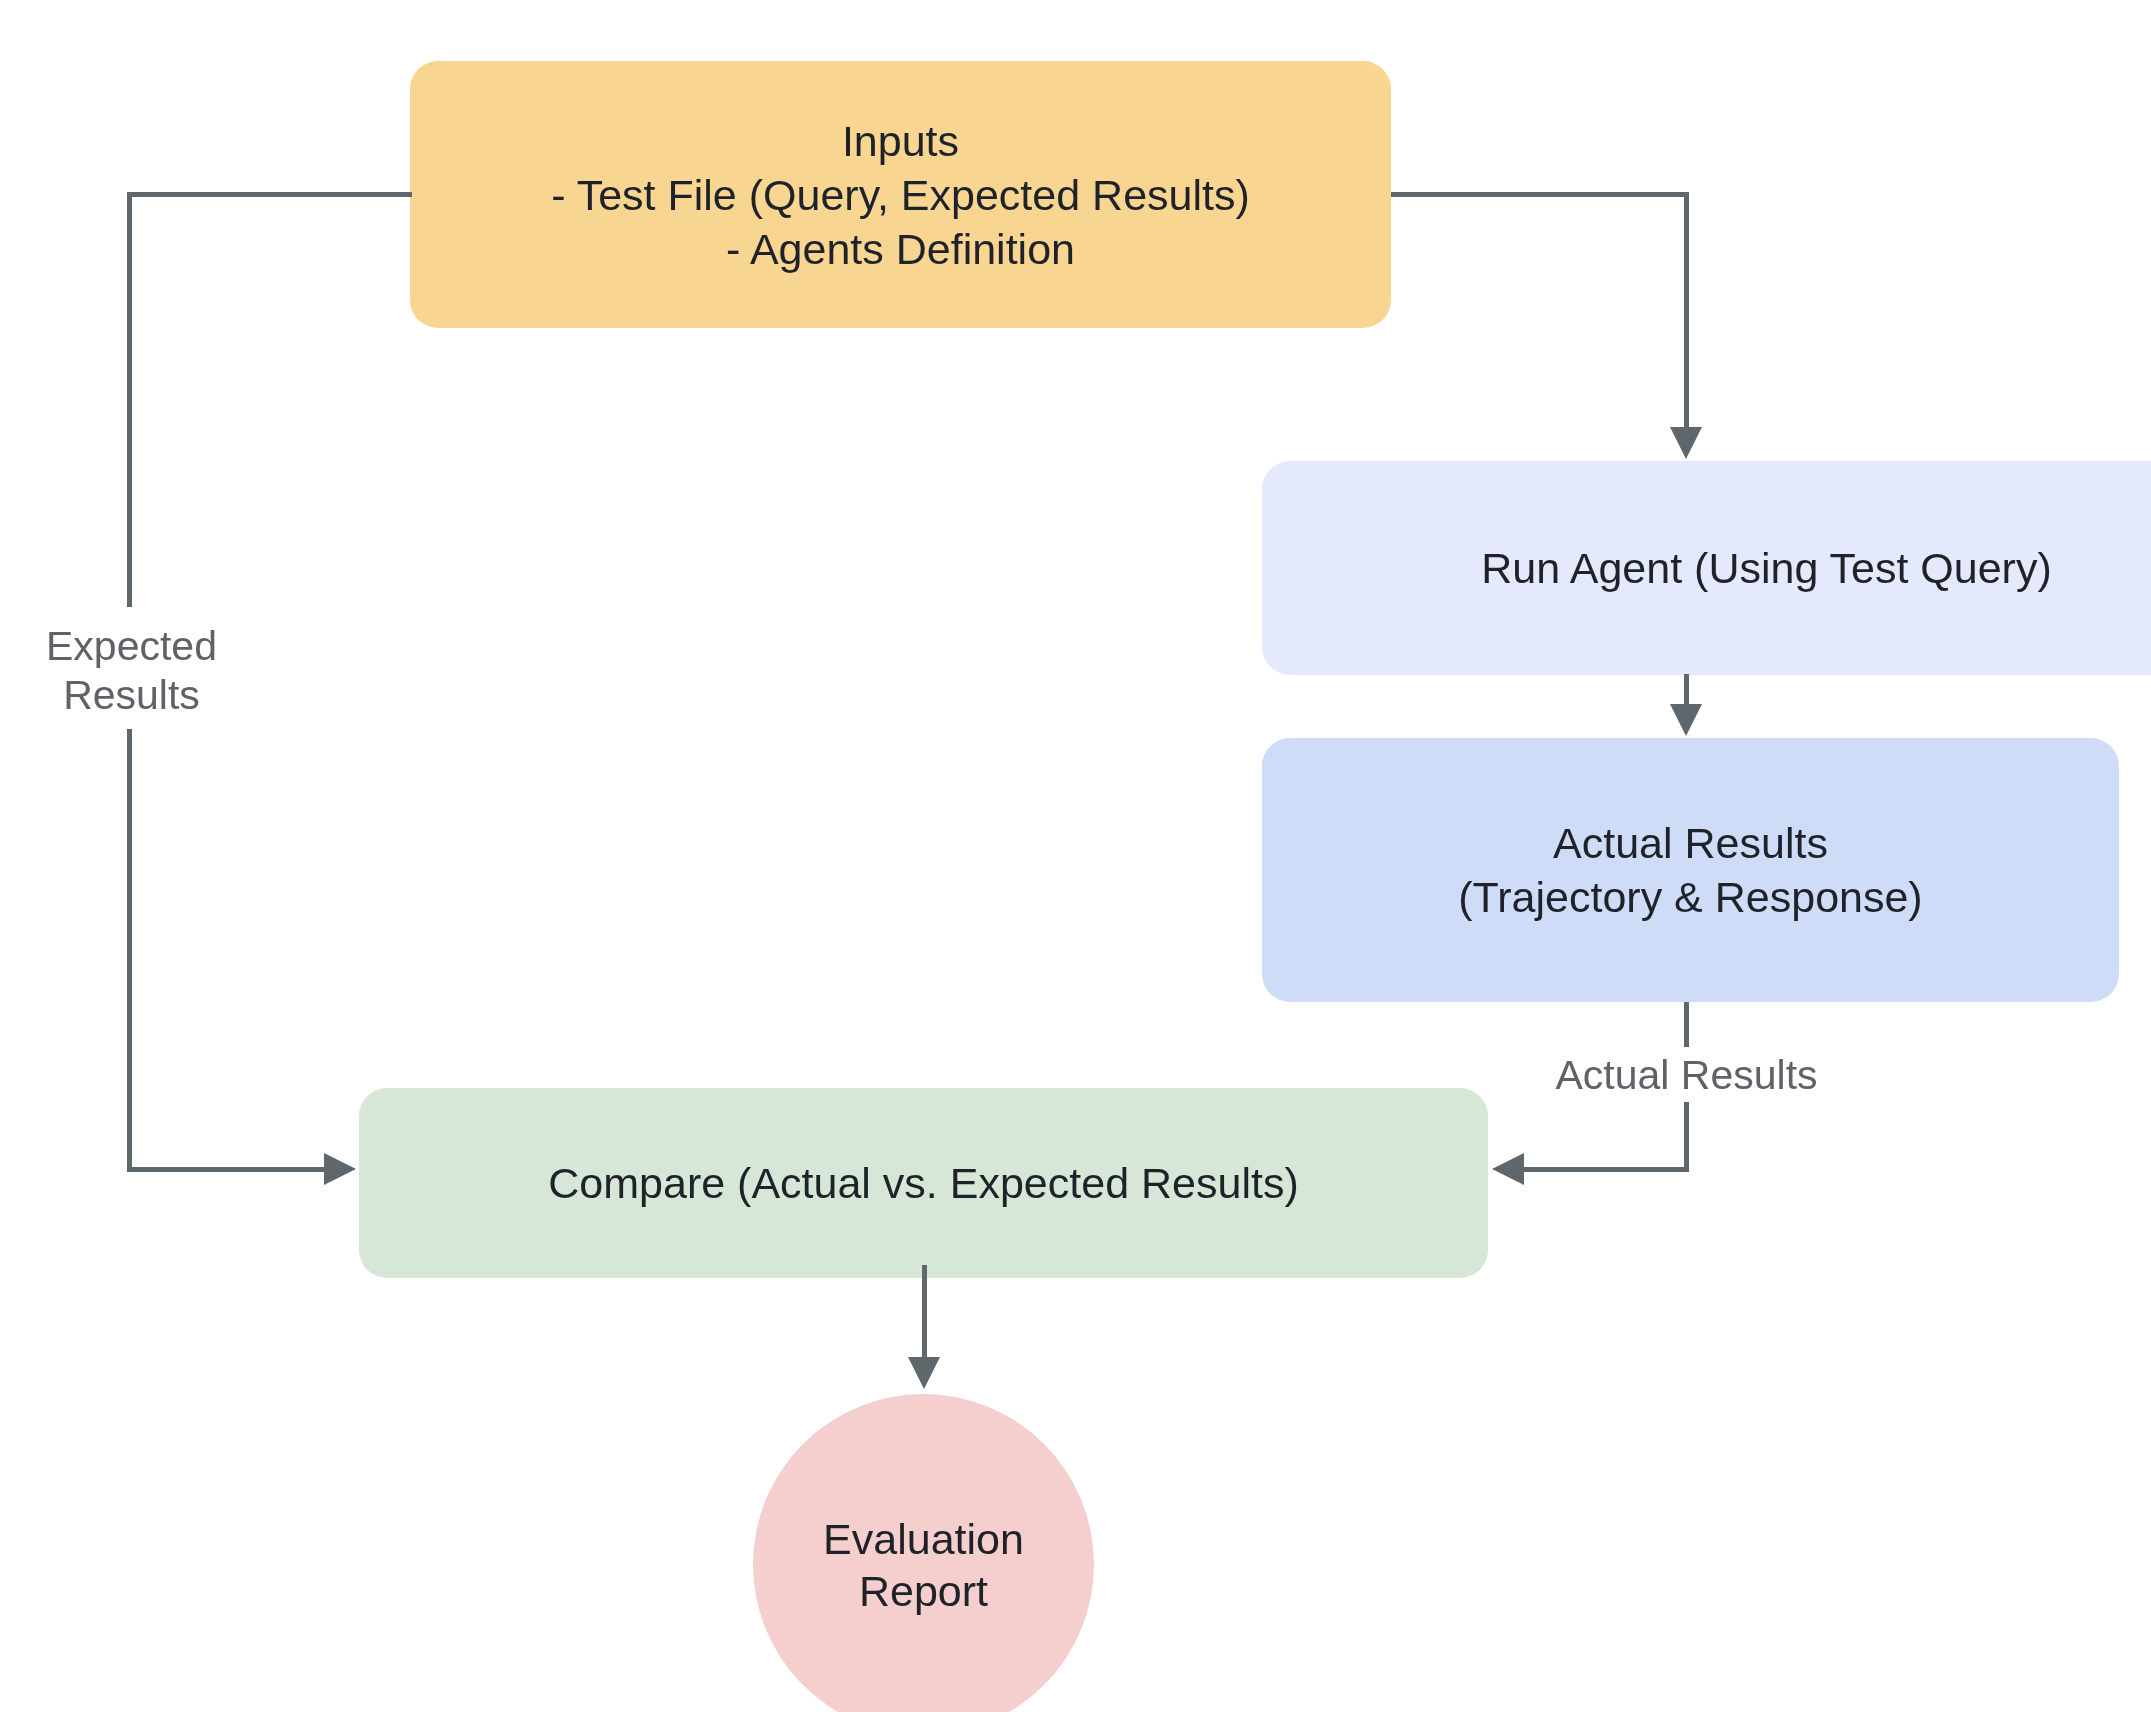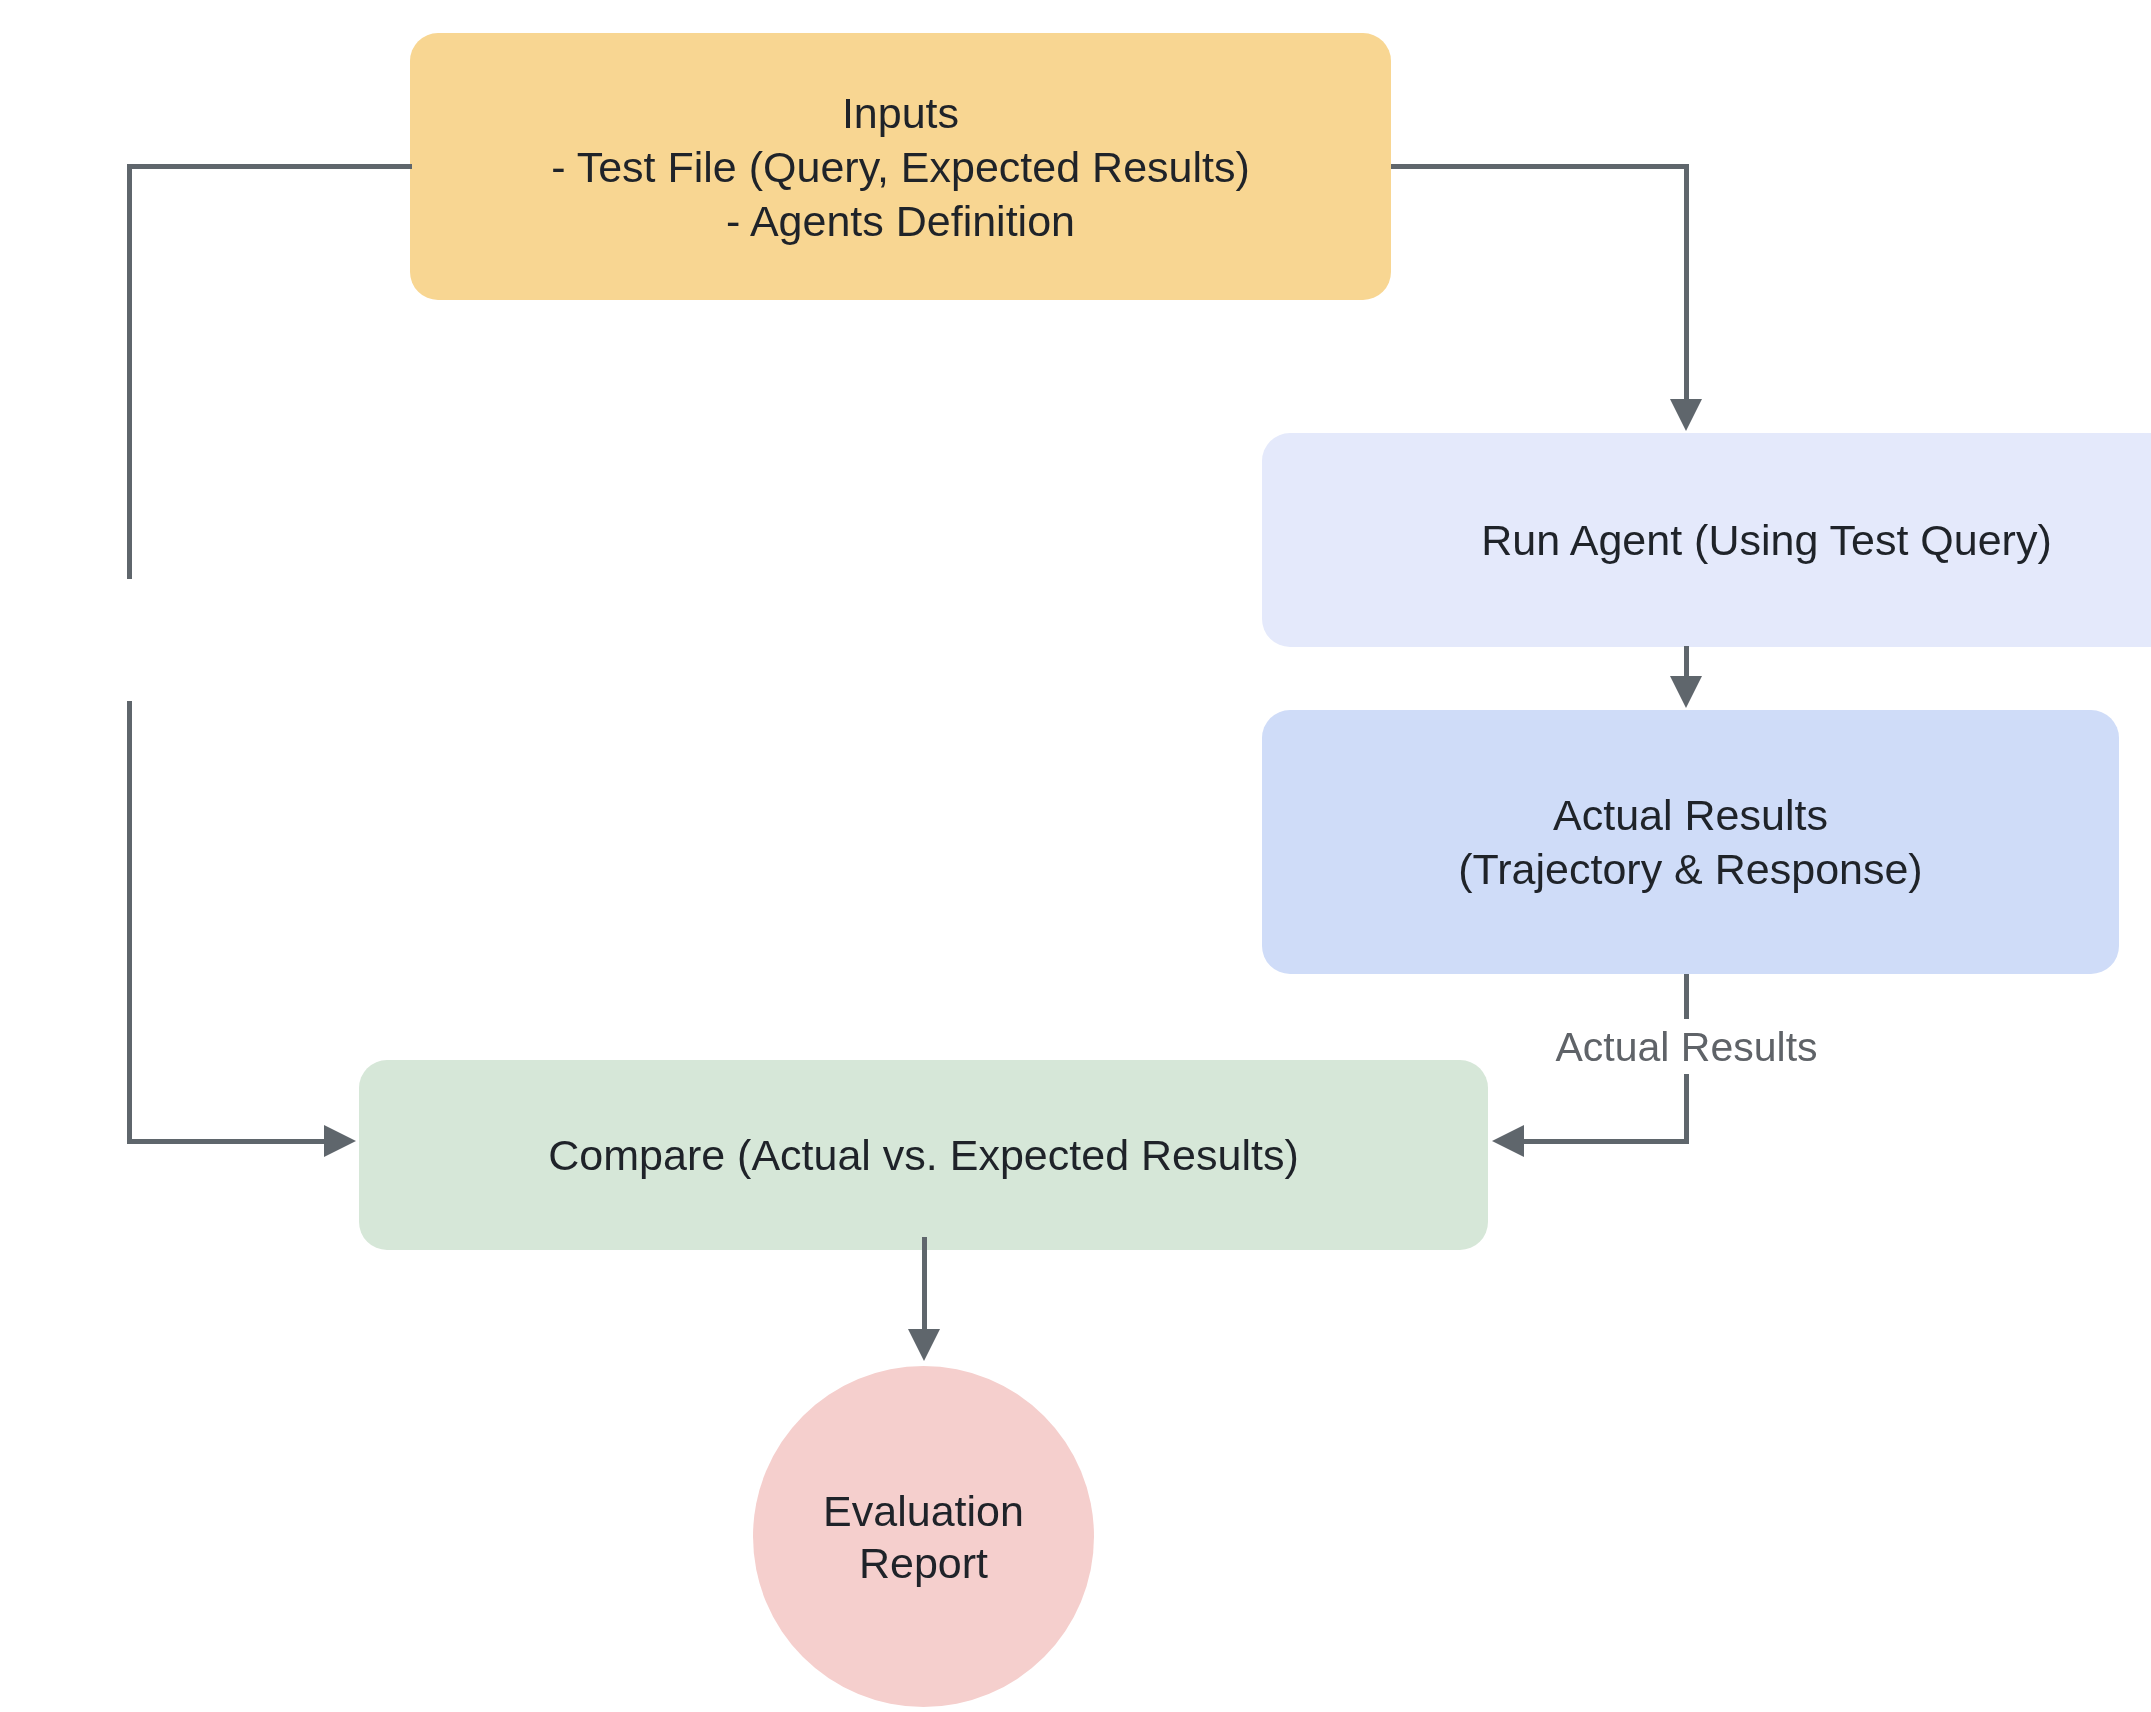--- a/index.html
+++ b/index.html
@@ -3,21 +3,21 @@
 <meta charset="utf-8">
 <style>
   html, body { margin: 0; padding: 0; }
   body {
     width: 2151px; height: 1713px;
     background: var(--background, #fff);
     font-family: "Liberation Sans", sans-serif;
     position: relative;
     overflow: hidden;
   }
-  .canvas { position: absolute; inset: 0; }
+  .canvas { position: absolute; inset: 0; margin-top: 28px; }
 
   
   .node {
     position: absolute;
     border-radius: 28px;
     display: flex; flex-direction: column;
     align-items: center; justify-content: center;
     text-align: center;
     color: var(--node-text, #1F2329);
     font-size: 43px;
@@ -83,20 +83,24 @@
   <div class="node-evaluation">
     <span>Evaluation</span>
     <span>Report</span>
   </div>
 
   <div class="edge" style="left:129px; top:164px; width:283px; height:4.7px;"></div>
   <div class="edge" style="left:127px; top:164px; width:4.7px; height:415px;"></div>
   <div class="edge" style="left:127px; top:701px; width:4.7px; height:442px;"></div>
   <div class="edge" style="left:127px; top:1139px; width:200px; height:4.7px;"></div>
   <div class="arrow arrow-right" style="left:324px; top:1125px;"></div>
+  <div class="edge-label label-expected">
+    <div>Expected</div>
+    <div>Results</div>
+  </div>
 
   <div class="edge" style="left:1391px; top:164px; width:298px; height:4.7px;"></div>
   <div class="edge" style="left:1684px; top:164px; width:4.7px; height:242px;"></div>
   <div class="arrow arrow-down" style="left:1670px; top:399px;"></div>
 
   <div class="edge" style="left:1684px; top:646px; width:4.7px; height:34px;"></div>
   <div class="arrow arrow-down" style="left:1670px; top:676px;"></div>
 
   <div class="edge" style="left:1684px; top:974px; width:4.7px; height:45px;"></div>
   <div class="edge-label label-actual">Actual Results</div>

